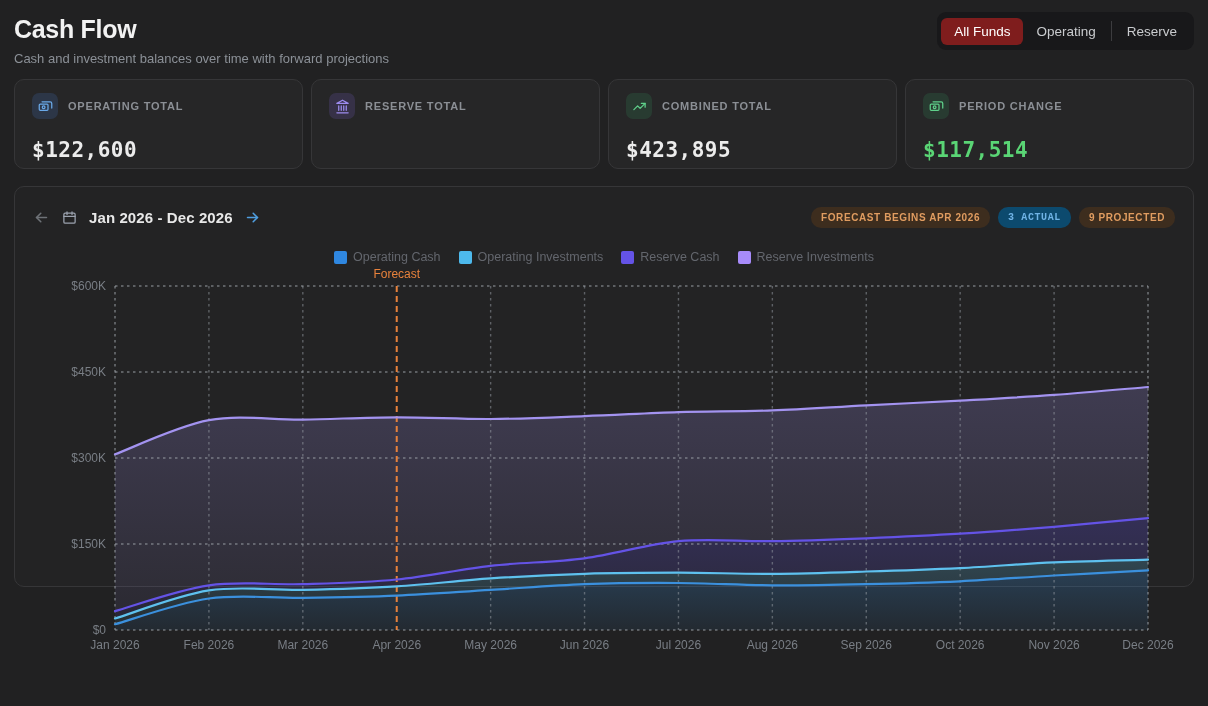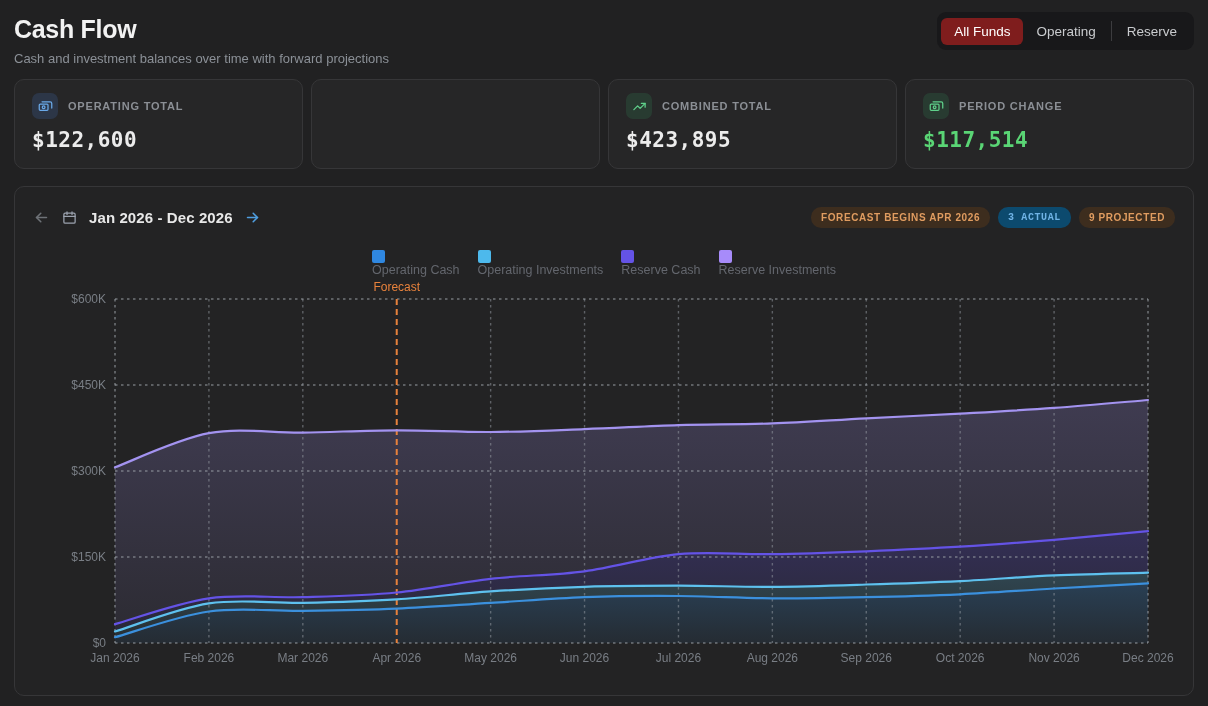--- a/index.html
+++ b/index.html
@@ -37,28 +37,28 @@
   .stat-icon {
     width:26px; height:26px; border-radius:7px;
     display:flex; align-items:center; justify-content:center; flex:0 0 auto;
   }
   .stat-icon svg { width:15px; height:15px; }
   .icon-blue   { background:rgba(70,130,220,0.18); color:#6aa9e8; }
   .icon-purple { background:rgba(140,110,240,0.16); color:#9d8cf0; }
   .icon-green  { background:rgba(60,190,110,0.14); color:#5fd08a; }
   .stat-label { font-size:11px; font-weight:700; letter-spacing:0.8px; color:#8b8f95; }
   .stat-value {
-    margin-top:9px; font-family:"DejaVu Sans Mono", monospace;
+    margin-top:19px; font-family:"DejaVu Sans Mono", monospace;
     font-size:21px; font-weight:700; color:#ececec; letter-spacing:0.5px;
   }
   .stat-value.green { color:#5ad575; }
 
   
   .chart-panel {
-    margin:17px 14px 0; height:510px;
+    margin:17px 14px 0; height:401px;
     background:#232324; border:1px solid #363638; border-radius:10px;
     position:relative;
   }
   .panel-header {
     display:flex; align-items:center; justify-content:space-between;
     padding:20px 18px 0;
   }
   .date-nav { display:flex; align-items:center; gap:11px; }
   .nav-arrow { width:18px; height:18px; color:#6e7277; cursor:pointer; display:flex; align-items:center; }
   .nav-arrow.next { color:#4f9ee0; }
@@ -68,21 +68,21 @@
   .date-range { font-size:15px; font-weight:700; color:#e8e8e8; letter-spacing:0.1px; }
   .badges { display:flex; align-items:center; gap:8px; }
   .badge {
     font-size:10px; font-weight:700; letter-spacing:0.6px;
     padding:5px 10px; border-radius:10px; white-space:nowrap;
   }
   .badge.orange { background:#3d2d1e; color:#e09c60; }
   .badge.blue   { background:#0c4a6e; color:#6fb3e6;font-family:Liberation Mono, monospace; }
 
   .legend { display:flex; justify-content:center; align-items:center; gap:18px; margin-top:22px; }
-  .legend-item { display:flex; cursor:pointer;flex-direction:column; }
+  .legend-item { display:flex; align-items:center; gap:6px; cursor:pointer; }
   .legend-swatch { width:13px; height:13px; border-radius:2px; }
   .legend-label { font-size:12.5px; color:#63666d; }
 
   #chart-svg { display:block; margin-top:2px; }
   .tick-label { font-size:12px; fill:#797e85; font-family:"Liberation Sans", sans-serif; }
   .forecast-label { font-size:12px; fill:#e8823c; font-family:"Liberation Sans", sans-serif; }
 </style>
 </head>
 <body>
 
@@ -108,20 +108,30 @@
             <circle cx="9" cy="13" r="2.2"></circle>
           <path d="M6.5 4.5h13A2.5 2.5 0 0 1 22 7v7.5"></path>
         </svg>
       </div>
       <div class="stat-label">OPERATING TOTAL</div>
     </div>
     <div class="stat-value">$122,600</div>
   </div>
 
   <div class="stat-card">
+    <div class="stat-top">
+      <div class="stat-icon icon-purple">
+        <svg viewBox="0 0 24 24" fill="none" stroke="currentColor" stroke-width="2" stroke-linecap="round" stroke-linejoin="round">
+          <path d="M3 22h18"></path>
+            <path d="M6 18v-7M10 18v-7M14 18v-7M18 18v-7"></path>
+          <path d="M12 2l9 5H3z"></path>
+        </svg>
+      </div>
+      <div class="stat-label">RESERVE TOTAL</div>
+    </div>
   </div>
 
   <div class="stat-card">
     <div class="stat-top">
       <div class="stat-icon icon-green">
         <svg viewBox="0 0 24 24" fill="none" stroke="currentColor" stroke-width="2" stroke-linecap="round" stroke-linejoin="round">
           <polyline points="3 17 9 11 13 15 21 7"></polyline>
             <polyline points="15 7 21 7 21 13"></polyline>
         </svg>
       </div>

